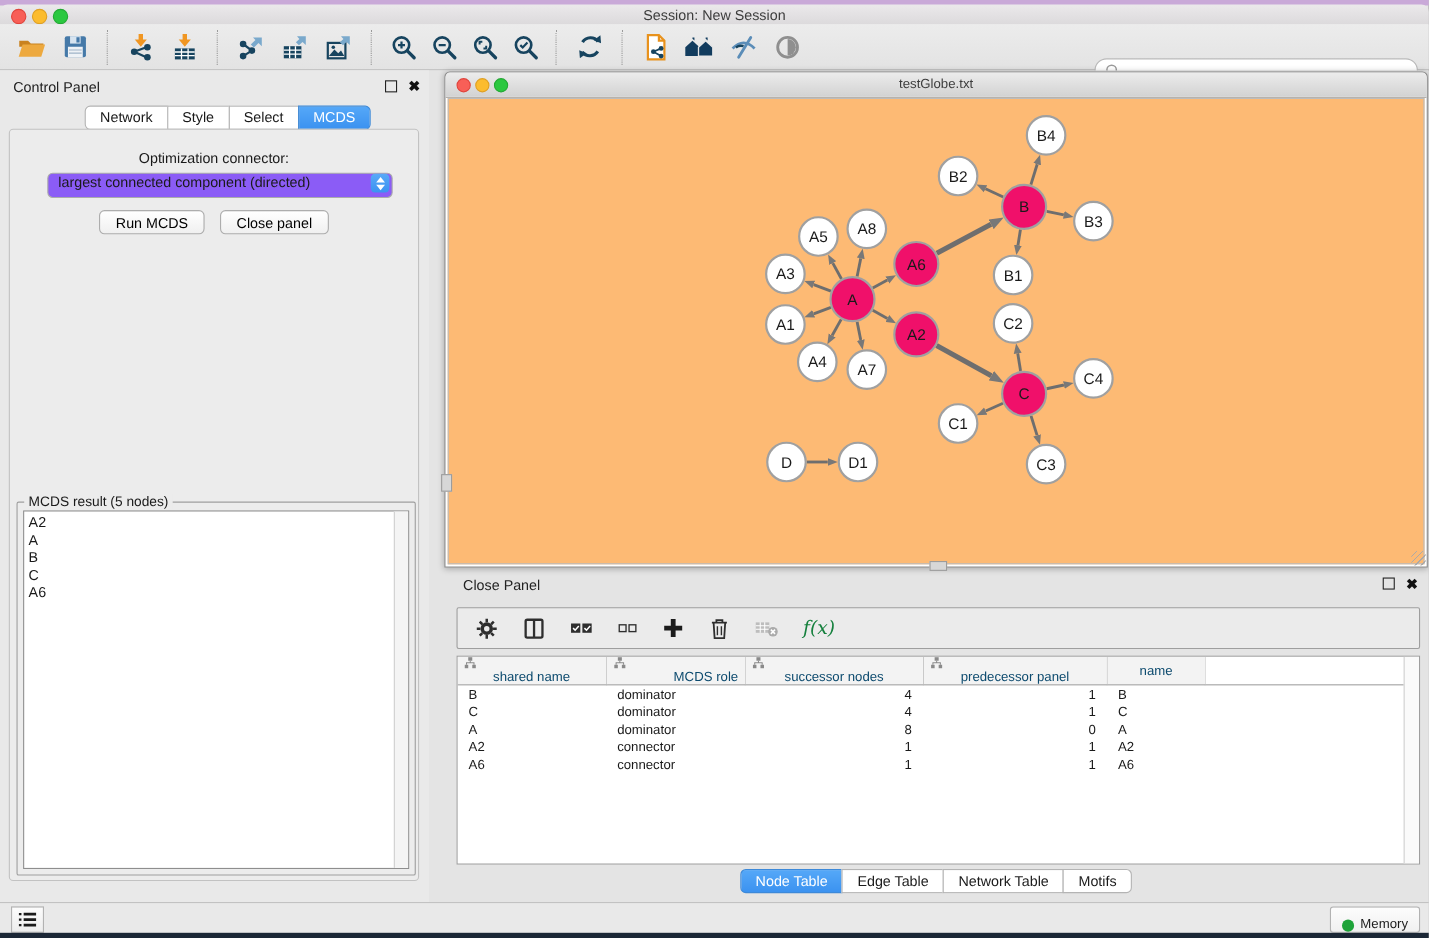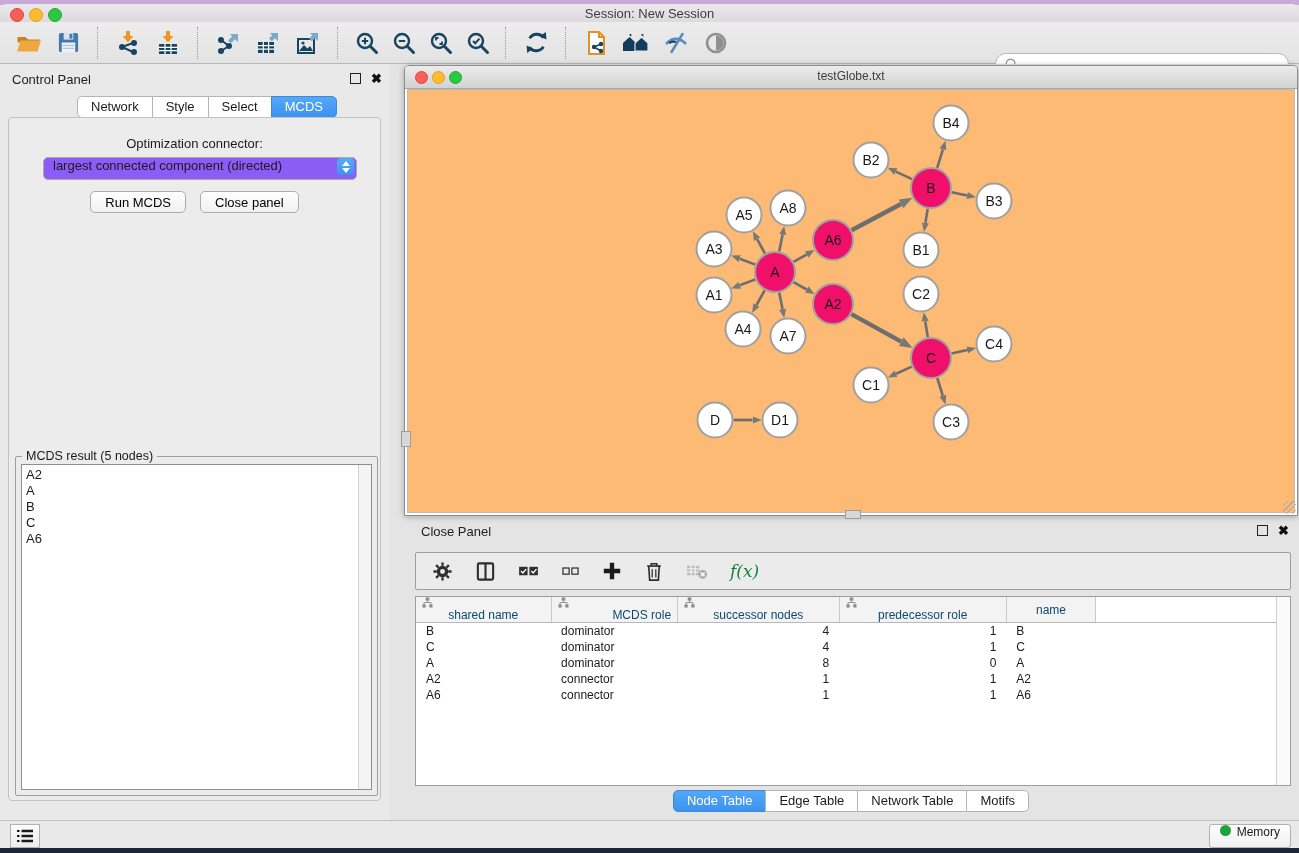--- a/index.html
+++ b/index.html
@@ -85,21 +85,21 @@
   table.grid th .hic{vertical-align:-1px;margin-right:5px;}
   table.grid td{height:16px;font-size:12px;padding:0 10px;white-space:nowrap;}
   td.num{text-align:right;padding-right:13px;}
   .tscroll{position:absolute;right:0;top:0;bottom:0;width:13px;background:#fafafa;border-left:1px solid #cfcfcf;}
   .bottom-tabs{position:absolute;left:0;top:270px;width:100%;display:flex;justify-content:center;}
   
   .statusbar{position:absolute;left:0;top:820px;width:100%;height:28px;background:#e9e9e9;border-top:1px solid #c2c2c2;}
   .listbtn{position:absolute;left:10px;top:3px;width:28px;height:22px;background:linear-gradient(#fcfcfc,#ededed);
            border:1px solid #b2b2b2;display:flex;align-items:center;justify-content:center;}
   .membtn{position:absolute;right:8px;top:3px;height:22px;background:linear-gradient(#fdfdfd,#f0f0f0);
-          border:1px solid #b2b2b2;border-radius:3px;display:flex;align-items:flex-start;gap:6px;padding:0 10px;font-size:12px;}
+          border:1px solid #b2b2b2;border-radius:3px;display:flex;align-items:flex-end;gap:6px;padding:0 10px;font-size:12px;}
   .gdot{width:11px;height:11px;border-radius:50%;background:#1ea339;display:inline-block;}
   .deskstrip-bot{position:absolute;left:0;top:848px;width:100%;height:5px;background:#1b2736;}
   svg{display:block;}
 </style>
 </head>
 <body>
 
 <div id="app">
   <div class="deskstrip-top"></div>
 
@@ -498,21 +498,21 @@
                     <rect x="4" y="0.5" width="4" height="3.5" fill="#8a8a8a"></rect>
                     <rect x="0.5" y="8" width="3.5" height="3.5" fill="#8a8a8a"></rect>
                     <rect x="8" y="8" width="3.5" height="3.5" fill="#8a8a8a"></rect>
                     <path d="M6 4v2M2.3 8V6h7.4v2" stroke="#8a8a8a" fill="none"></path>
                   </svg><span>successor nodes</span></th>
                 <th style="width: 165px;"><svg class="hic" width="11" height="11" viewBox="0 0 12 12">
                     <rect x="4" y="0.5" width="4" height="3.5" fill="#8a8a8a"></rect>
                     <rect x="0.5" y="8" width="3.5" height="3.5" fill="#8a8a8a"></rect>
                     <rect x="8" y="8" width="3.5" height="3.5" fill="#8a8a8a"></rect>
                     <path d="M6 4v2M2.3 8V6h7.4v2" stroke="#8a8a8a" fill="none"></path>
-                  </svg><span>predecessor role</span></th>
+                  </svg><span>predecessor panel</span></th>
                 <th style="width: 82px;"><span>name</span></th>
                 <th style="width: 203px; background: rgb(255, 255, 255); border-right: none;"></th>
               </tr>
             </thead>
           <tbody id="table-body">
               <tr>
                 <td>B</td>
                 <td>dominator</td>
                 <td class="num">4</td>
                 <td class="num">1</td>

